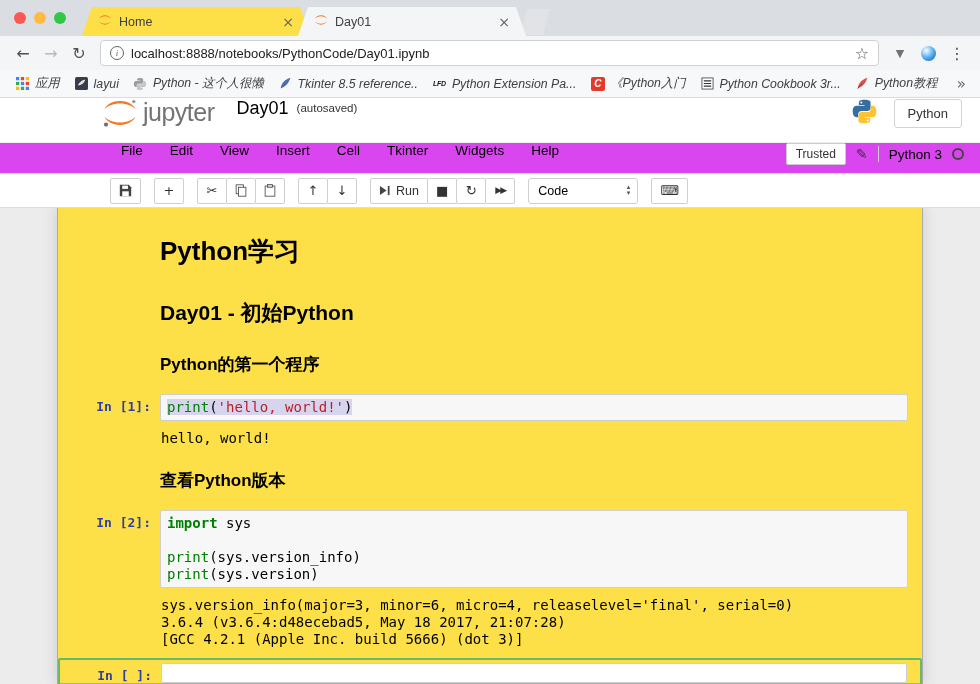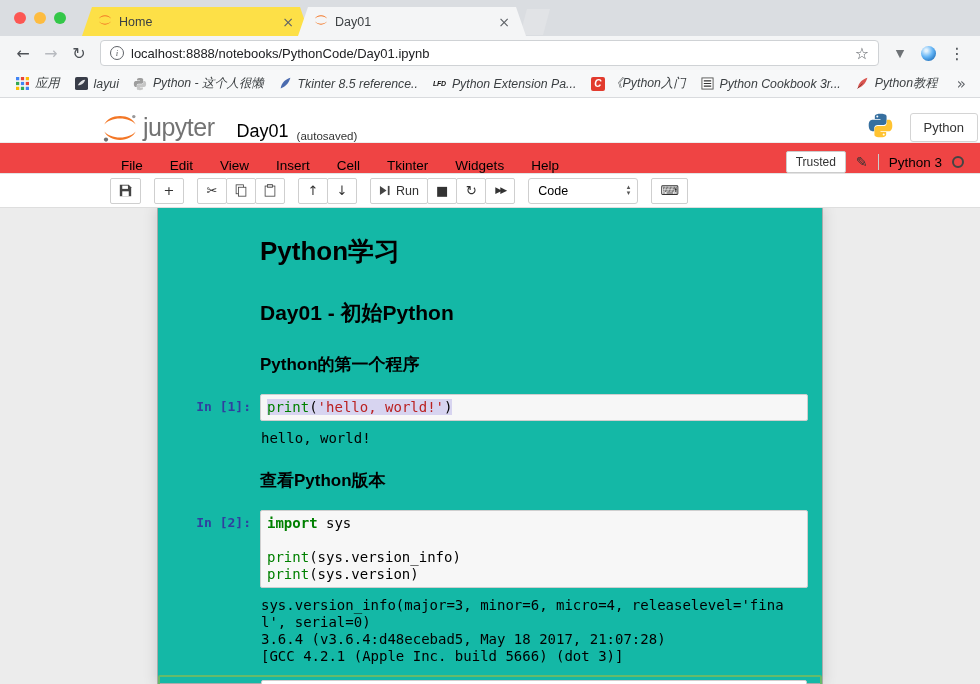--- a/index.html
+++ b/index.html
@@ -30,49 +30,49 @@
   .sphere { width: 15px; height: 15px; border-radius: 50%; margin: 0 6px; background: radial-gradient(circle at 35% 30%, #e3f2fd 8%, #64b5f6 45%, #1261ad 92%); display: inline-block; }
 
   .bookmarksbar { height: 28px; background: #f7f8f9; border-bottom: 1px solid #d9dbde; display: flex; align-items: center; padding: 0 8px; }
   .bm { display: flex; align-items: center; gap: 5px; padding: 2px 7px; font-size: 12.3px; color: #3c4043; white-space: nowrap; font-style: italic; }
   .bm .fav { width: 15px; height: 15px; display: flex; align-items: center; justify-content: center; }
   .lfd { font-size: 7px; font-weight: bold; color: #111; letter-spacing: -0.3px; }
   .cbadge { width: 14px; height: 14px; background: #e23b2e; color: #fff; border-radius: 2px; font-size: 10px; font-weight: bold; display: flex; align-items: center; justify-content: center; }
   .bm-overflow { margin-left: auto; color: #5f6368; font-size: 15px; padding: 0 6px; }
 
   
-  .jheader { height: 44px; background: #fff; display: flex; align-items: flex-end; padding: 0 2px 0 102px; }
+  .jheader { height: 44px; background: #fff; display: flex; align-items: flex-start; padding: 0 18px 0 102px; }
   .jlogo { display: flex; align-items: center; gap: 3px; }
   .jword { font-size: 25px; color: #737373; letter-spacing: -0.5px; margin-left: 2px; }
   .jtitle { font-size: 18px; color: #000; margin-left: 22px; }
   .jsaved { font-size: 11.5px; color: #333; margin-left: 8px; padding-top: 4px; }
   .jheader-right { margin-left: auto; display: flex; align-items: center; gap: 16px; }
   .logout { border: 1px solid #d4d4d4; background: #fff; border-radius: 3px; padding: 6px 13px; font-size: 13px; color: #333; }
 
-  .jmenubar { height: 32px; background: #ef4444; border-top: 1px solid #ededed; border-bottom: 1px solid #e3e3e3; display: flex; align-items: flex-end; padding: 0 16px 0 121px; }
+  .jmenubar { height: 32px; background: #d946ef; border-top: 1px solid #ededed; border-bottom: 1px solid #e3e3e3; display: flex; align-items: flex-start; padding: 0 16px 0 121px; }
   .jmenu-item { font-size: 13.5px; color: #000; margin-right: 27px; }
   .jmenu-right { margin-left: auto; display: flex; align-items: center; gap: 10px; }
   .trusted { border: 1px solid #ccc; border-radius: 2px; font-size: 12px; color: #333; padding: 3px 9px; background: #fff; }
   .pencil { font-size: 14px; color: #333; }
   .ksep { width: 1px; height: 16px; background: #ccc; }
   .kernel-name { font-size: 13.5px; color: #000; }
   .kernel-circle { width: 12px; height: 12px; border: 2px solid #444; border-radius: 50%; display: inline-block; }
 
   .jtoolbar { height: 34px; background: #fff; display: flex; align-items: center; gap: 13px; padding: 0 0 0 110px; border-bottom: 1px solid #dedede; }
   .tgroup { display: flex; }
   .tbtn { height: 26px; min-width: 30px; padding: 0 8px; background: #fff; border: 1px solid #cfcfcf; border-radius: 2px; display: flex; align-items: center; justify-content: center; gap: 6px; color: #333; font-size: 12.5px; }
   .tgroup .tbtn + .tbtn { margin-left: -1px; }
   .tbtn .g { font-family: "DejaVu Sans", sans-serif; font-size: 13px; line-height: 13px; }
   .tbtn .g.ff { font-size: 9px; letter-spacing: -2px; }
   .cellselect { height: 26px; border: 1px solid #cfcfcf; border-radius: 3px; background: #fff; display: flex; align-items: center; justify-content: space-between; padding: 0 7px 0 9px; font-size: 12.5px; min-width: 110px; color: #000; }
   .updown { display: flex; flex-direction: column; font-size: 7px; line-height: 5.5px; color: #555; }
 
   
   .nbarea { height: 476px; background: #ececec; display: flex; justify-content: center; overflow: hidden; }
-  .page { width: 666px; background: #14b8a6; border: 1px solid #ababab; border-top: none; padding-top: 14px; box-shadow: 0 0 12px 1px rgba(87,87,87,0.2); }
+  .page { width: 866px; background: #fde047; border: 1px solid #ababab; border-top: none; padding-top: 14px; box-shadow: 0 0 12px 1px rgba(87,87,87,0.2); }
   .cell { padding: 5px; border: 1px solid transparent; border-radius: 2px; }
   .crow { display: flex; }
   .prompt { width: 96px; min-width: 96px; text-align: right; padding: 5px 9px 0 0; font-family: "DejaVu Sans Mono", "Liberation Mono", monospace; font-size: 13px; font-weight: bold; color: #303F9F; }
   .inputbox { flex: 1; margin-right: 8px; border: 1px solid #cfcfcf; border-radius: 2px; background: #f7f7f7; padding: 4px 6px; font-family: "DejaVu Sans Mono", "Liberation Mono", monospace; font-size: 14px; line-height: 17px; color: #000; }
   .code-line { min-height: 17px; white-space: pre; }
   .cm-kw { color: #008000; font-weight: bold; }
   .cm-builtin { color: #008000; }
   .cm-str { color: #BA2121; }
   .sel { background: #d7d4f0; }
   .outrow { display: flex; margin-top: 5px; }

